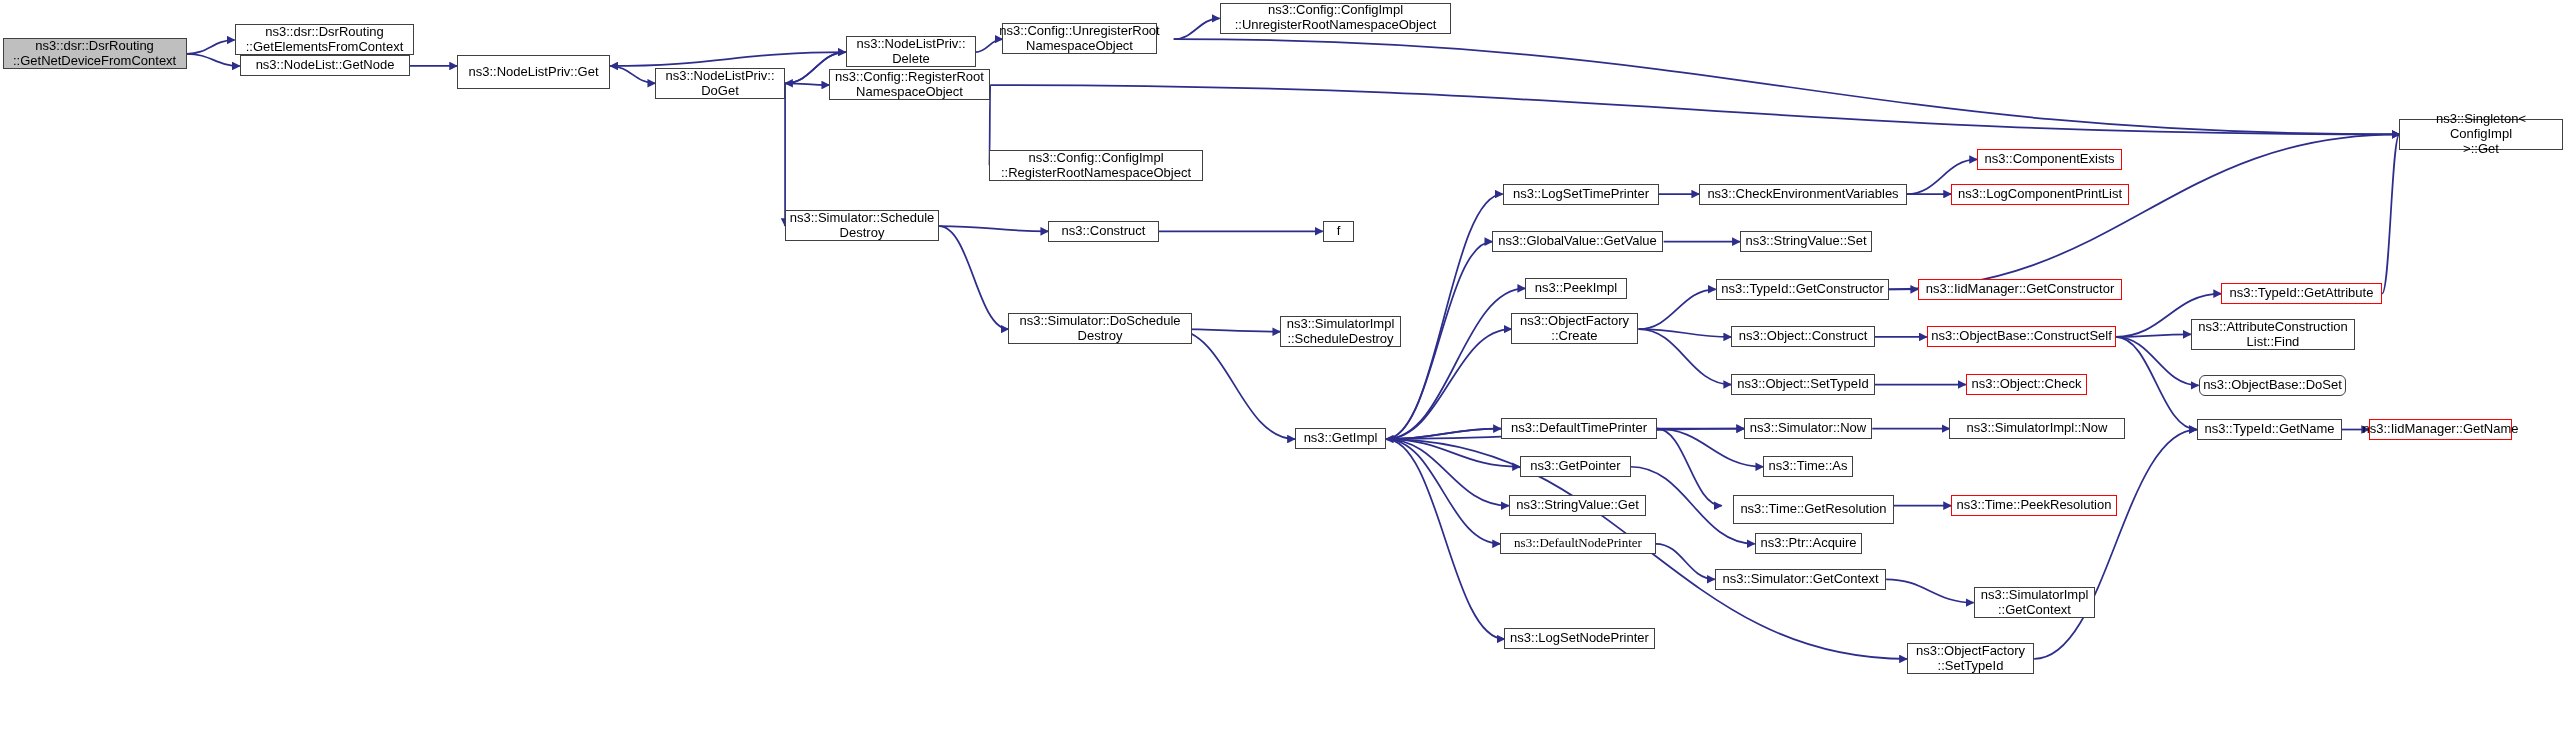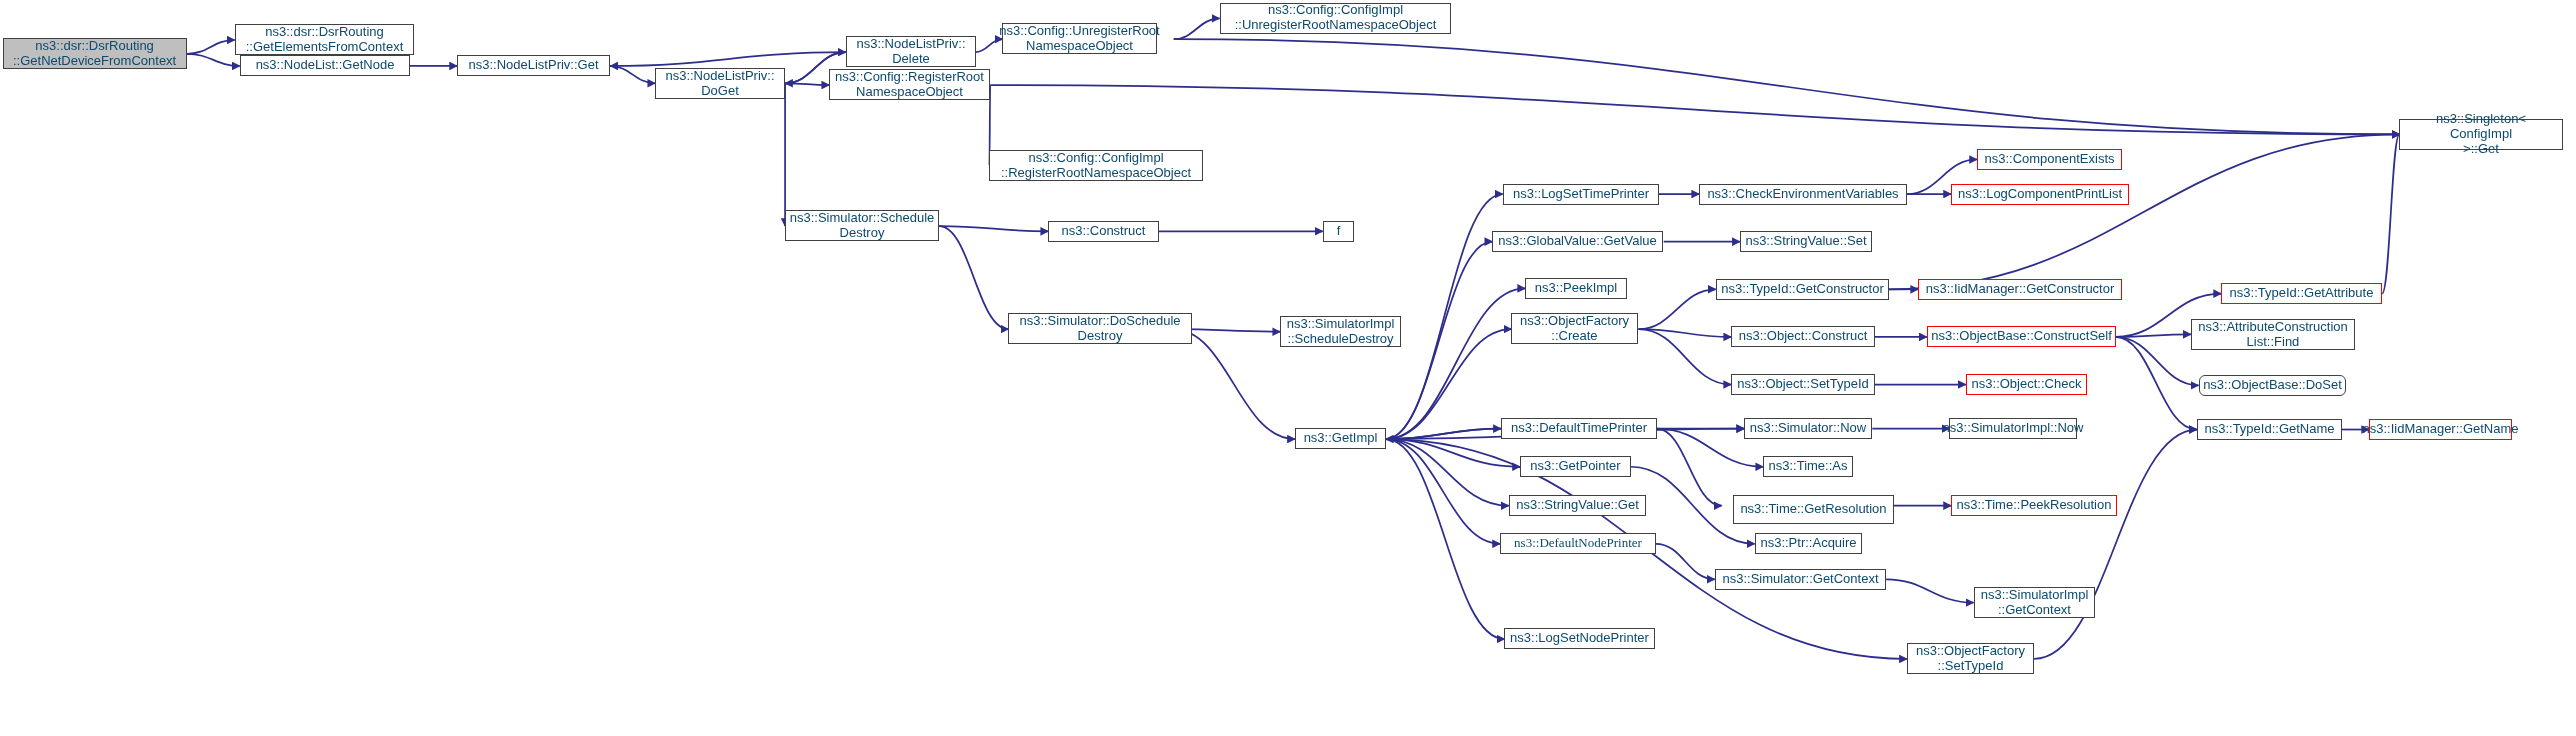--- a/index.html
+++ b/index.html
@@ -25,21 +25,21 @@
   }
   .node {
     position: absolute;
     box-sizing: border-box;
     display: flex;
     align-items: center;
     justify-content: center;
     text-align: center;
     background: #ffffff;
     border: 0.9px solid #404040;
-    color: #0c4a6e;
+    color: #000000;
     font-size: 13px;
     line-height: 14.7px;
     white-space: pre-line;
     z-index: 5;
   }
   .node.root {
     background: #bfbfbf;
     border: 0.9px solid #404040;
   }
   .node.red {
@@ -119,21 +119,21 @@
         <path d="M 2752 339 C 2761 339, 2763 155, 2772 155" marker-end="url(#arrow)"></path>
         <path d="M 2705 496 C 2719.4 496, 2722.6 496, 2737 496" marker-end="url(#arrow)"></path>
       </g>
   </svg>
   <div id="nodes">
       <div class="node root" style="left: 2.6px; top: 38px; width: 184px; height: 31px;"><span>ns3::dsr::DsrRouting
 ::GetNetDeviceFromContext</span></div>
       <div class="node" style="left: 235px; top: 24px; width: 179px; height: 31px;"><span>ns3::dsr::DsrRouting
 ::GetElementsFromContext</span></div>
       <div class="node" style="left: 240px; top: 55px; width: 170px; height: 21px;"><span>ns3::NodeList::GetNode</span></div>
-      <div class="node" style="left: 457px; top: 55px; width: 153px; height: 21px;"><span>ns3::NodeListPriv::Get</span></div>
+      <div class="node" style="left: 457px; top: 55px; width: 153px; height: 34px;"><span>ns3::NodeListPriv::Get</span></div>
       <div class="node" style="left: 655px; top: 68px; width: 130px; height: 31px;"><span>ns3::NodeListPriv::
 DoGet</span></div>
       <div class="node" style="left: 846px; top: 36px; width: 130px; height: 31px;"><span>ns3::NodeListPriv::
 Delete</span></div>
       <div class="node" style="left: 829px; top: 69px; width: 161px; height: 31px;"><span>ns3::Config::RegisterRoot
 NamespaceObject</span></div>
       <div class="node" style="left: 1002px; top: 23.4px; width: 155px; height: 31px;"><span>ns3::Config::UnregisterRoot
 NamespaceObject</span></div>
       <div class="node" style="left: 1220px; top: 2.6px; width: 231px; height: 31px;"><span>ns3::Config::ConfigImpl
 ::UnregisterRootNamespaceObject</span></div>
@@ -168,21 +168,21 @@
       <div class="node" style="left: 1722px; top: 495px; width: 161px; height: 29px; margin-left: 11px;"><span>ns3::Time::GetResolution</span></div>
       <div class="node" style="left: 1755px; top: 533px; width: 107px; height: 21px;"><span>ns3::Ptr::Acquire</span></div>
       <div class="node" style="left: 1715px; top: 569px; width: 171px; height: 21px;"><span>ns3::Simulator::GetContext</span></div>
       <div class="node" style="left: 1907px; top: 643px; width: 127px; height: 31px;"><span>ns3::ObjectFactory
 ::SetTypeId</span></div>
       <div class="node red" style="left: 1977px; top: 149px; width: 145px; height: 21px;"><span>ns3::ComponentExists</span></div>
       <div class="node red" style="left: 1951px; top: 184px; width: 178px; height: 21px;"><span>ns3::LogComponentPrintList</span></div>
       <div class="node red" style="left: 1918px; top: 279px; width: 204px; height: 21px;"><span>ns3::IidManager::GetConstructor</span></div>
       <div class="node red" style="left: 1927px; top: 326px; width: 189px; height: 21px;"><span>ns3::ObjectBase::ConstructSelf</span></div>
       <div class="node red" style="left: 1966px; top: 374px; width: 121px; height: 21px;"><span>ns3::Object::Check</span></div>
-      <div class="node" style="left: 1949px; top: 418px; width: 128px; height: 21px;"><span>ns3::SimulatorImpl::Now</span></div>
+      <div class="node" style="left: 1949px; top: 418px; width: 176px; height: 21px;"><span>ns3::SimulatorImpl::Now</span></div>
       <div class="node red" style="left: 1951px; top: 495px; width: 166px; height: 21px;"><span>ns3::Time::PeekResolution</span></div>
       <div class="node" style="left: 1974px; top: 587px; width: 121px; height: 31px;"><span>ns3::SimulatorImpl
 ::GetContext</span></div>
       <div class="node red" style="left: 2221px; top: 283px; width: 161px; height: 21px;"><span>ns3::TypeId::GetAttribute</span></div>
       <div class="node" style="left: 2191px; top: 319px; width: 164px; height: 31px;"><span>ns3::AttributeConstruction
 List::Find</span></div>
       <div class="node" style="left: 2199px; top: 375px; width: 147px; height: 21px; border-radius: 6px;"><span>ns3::ObjectBase::DoSet</span></div>
       <div class="node" style="left: 2197px; top: 419px; width: 145px; height: 21px;"><span>ns3::TypeId::GetName</span></div>
       <div class="node red" style="left: 2369px; top: 419px; width: 143px; height: 21px;"><span>ns3::IidManager::GetName</span></div>
       <div class="node" style="left: 2399px; top: 119px; width: 164px; height: 31px;"><span>ns3::Singleton&lt; ConfigImpl

